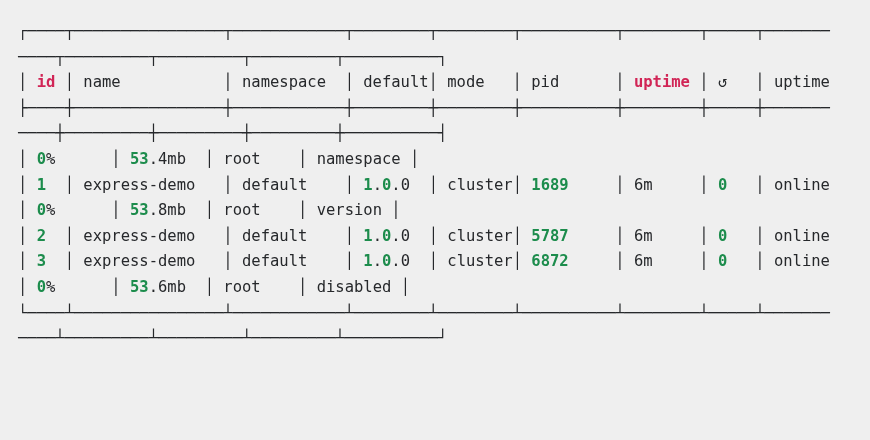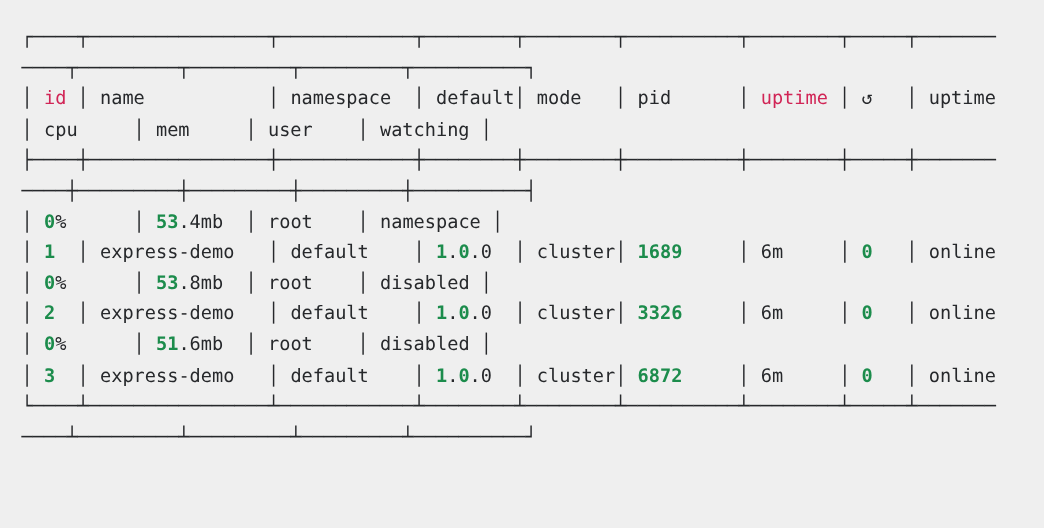--- a/index.html
+++ b/index.html
@@ -20,35 +20,34 @@
     font-weight: 400;
     color: #26282b;
   }
   .ln {
     white-space: pre;
     line-height: 25.6px;
     height: 25.6px;
   }
   .ln span { display: inline; }
   .green { color: #1c8c4c; font-weight: 700; }
-  .red   { color: #d12556; }
+  .red   { color: #d12556; font-weight: bold; }
 </style>
 </head>
 <body>
 
 <div class="terminal">
   <div id="term">
       <div class="ln"><span>┌────┬────────────────┬────────────┬────────┬────────┬──────────┬────────┬─────┬───────</span></div>
       <div class="ln"><span>────┬─────────┬─────────┬─────────┬──────────┐</span></div>
       <div class="ln"><span>│ </span><span class="red">id</span><span> │ name           │ namespace  │ default│ mode   │ pid      │ </span><span class="red">uptime</span><span> │ ↺   │ uptime</span></div>
-      <div class="ln"><span>│ cpu     │ mem     │ user    │ watching │</span></div>
       <div class="ln"><span>├────┼────────────────┼────────────┼────────┼────────┼──────────┼────────┼─────┼───────</span></div>
       <div class="ln"><span>────┼─────────┼─────────┼─────────┼──────────┤</span></div>
       <div class="ln"><span>│ </span><span class="green">0</span><span>%      │ </span><span class="green">53</span><span>.4mb  │ root    │ namespace │</span></div>
       <div class="ln"><span>│ </span><span class="green">1</span><span>  │ express-demo   │ default    │ </span><span class="green">1</span><span>.</span><span class="green">0</span><span>.0  │ cluster│ </span><span class="green">1689</span><span>     │ 6m     │ </span><span class="green">0</span><span>   │ online</span></div>
-      <div class="ln"><span>│ </span><span class="green">0</span><span>%      │ </span><span class="green">53</span><span>.8mb  │ root    │ disabled │</span></div>
-      <div class="ln"><span>│ </span><span class="green">2</span><span>  │ express-demo   │ default    │ </span><span class="green">1</span><span>.</span><span class="green">0</span><span>.0  │ cluster│ </span><span class="green">3326</span><span>     │ 6m     │ </span><span class="green">0</span><span>   │ online</span></div>
-      <div class="ln"><span>│ </span><span class="green">0</span><span>%      │ </span><span class="green">51</span><span>.6mb  │ root    │ disabled │</span></div>
+      <div class="ln"><span>│ </span><span class="green">0</span><span>%      │ </span><span class="green">53</span><span>.8mb  │ root    │ version │</span></div>
+      <div class="ln"><span>│ </span><span class="green">2</span><span>  │ express-demo   │ default    │ </span><span class="green">1</span><span>.</span><span class="green">0</span><span>.0  │ cluster│ </span><span class="green">5787</span><span>     │ 6m     │ </span><span class="green">0</span><span>   │ online</span></div>
       <div class="ln"><span>│ </span><span class="green">3</span><span>  │ express-demo   │ default    │ </span><span class="green">1</span><span>.</span><span class="green">0</span><span>.0  │ cluster│ </span><span class="green">6872</span><span>     │ 6m     │ </span><span class="green">0</span><span>   │ online</span></div>
+      <div class="ln"><span>│ </span><span class="green">0</span><span>%      │ </span><span class="green">53</span><span>.6mb  │ root    │ disabled │</span></div>
       <div class="ln"><span>└────┴────────────────┴────────────┴────────┴────────┴──────────┴────────┴─────┴───────</span></div>
       <div class="ln"><span>────┴─────────┴─────────┴─────────┴──────────┘</span></div>
     </div>
 </div>
 
 </body></html>

